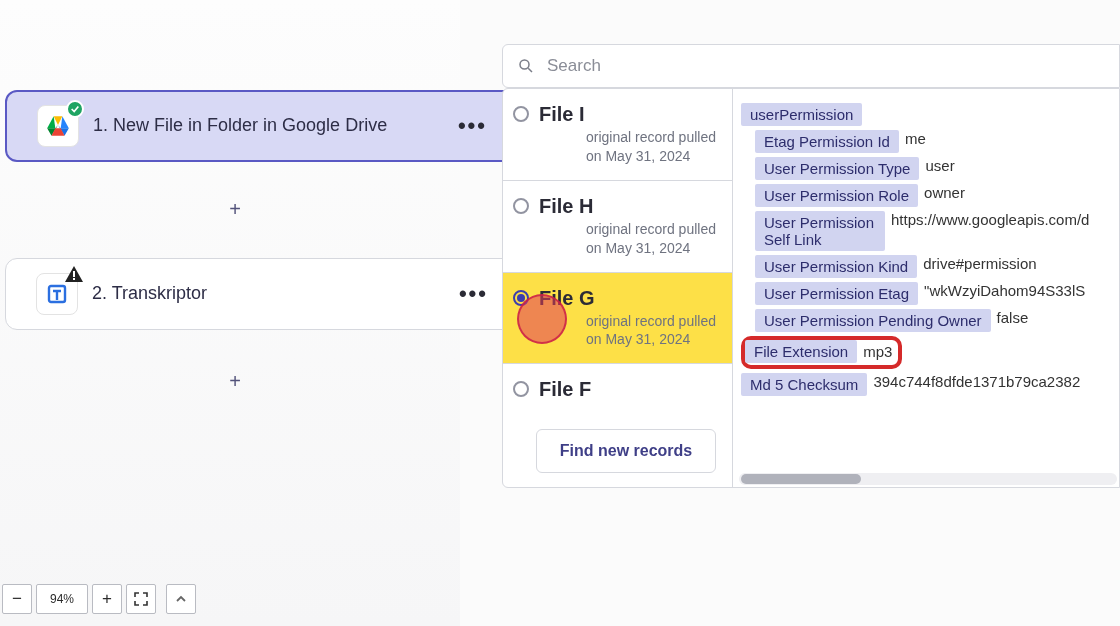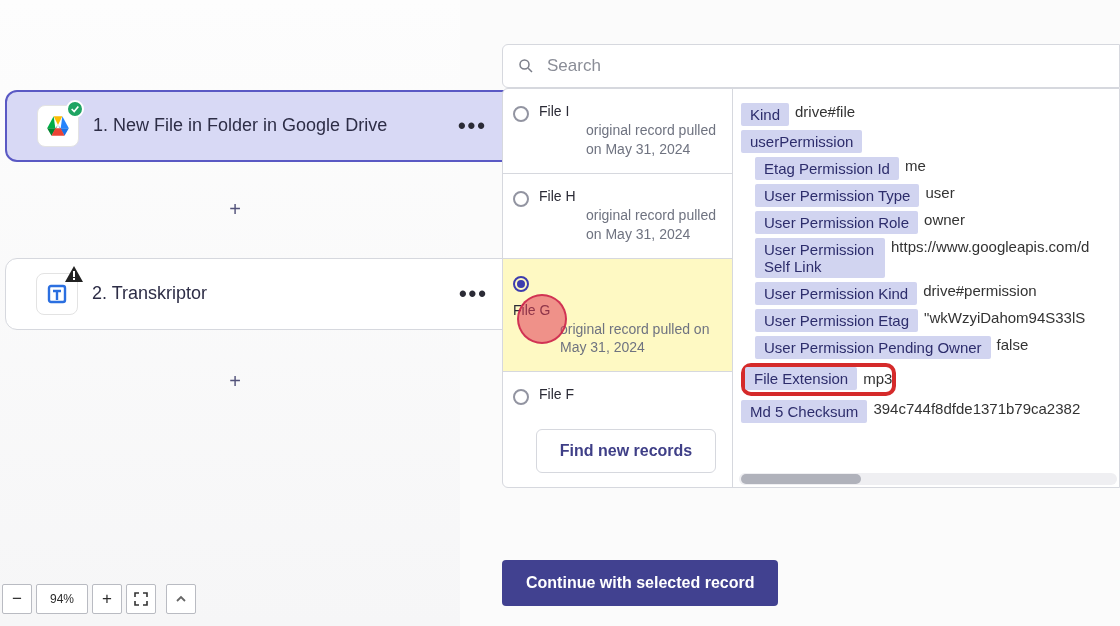--- a/index.html
+++ b/index.html
@@ -42,25 +42,25 @@
     border-radius:6px 0 0 6px; background:#fff; display:flex; align-items:center; padding:0 14px;
   }
   .search svg { width:18px; height:18px; stroke:#7a7d88; flex-shrink:0; }
   .search input { border:none; outline:none; flex:1; font-size:17px; margin-left:12px; background:transparent; }
   .search input::placeholder { color:#8a8d97; }
 
   .content { position:absolute; left:22px; top:88px; right:0; height:400px; border:1px solid var(--border); border-radius:6px 0 0 6px; background:#fff; display:flex; }
   .records { width:230px; border-right:1px solid var(--border); overflow-y:auto; scrollbar-color:#9ea0aa #efeff2; position:relative; }
   .records::-webkit-scrollbar{width:12px;} .records::-webkit-scrollbar-thumb{background:#9ea0aa;border-radius:6px;} .records::-webkit-scrollbar-track{background:#efeff2;}
   .rec { display:flex; align-items:flex-start; gap:10px; padding:14px 12px 14px 10px; border-bottom:1px solid var(--border); cursor:pointer; }
-  .rec.sel { background:#fef9c3;flex-direction:column; }
+  .rec.sel { background:#fde047; }
   .radio-outer { width:16px; height:16px; border:2px solid #9294a1; border-radius:50%; margin-top:3px; flex-shrink:0; display:flex; align-items:center; justify-content:center; }
   .rec.sel .radio-outer { border-color:#3d3dae; }
   .rec.sel .radio-outer::after { content:''; width:8px; height:8px; border-radius:50%; background:#3d3dae; }
-  .rec .name { font-size:14px; color:#2b2b36; font-weight:400; }
+  .rec .name { font-size:20px; color:#2b2b36; font-weight:700; }
   .rec .sub  { font-size:14px; color:var(--grey); margin-top:2px; line-height:1.35;margin-left:47px; }
 
   .find-wrap { position:absolute; left:10px; right:16px; bottom:14px;padding-left:23px; }
   .find-btn { width:100%; height:44px; border:1px solid var(--border); border-radius:6px; background:#fff; color:#3f3f87; font-weight:600; font-size:16px; cursor:pointer; }
 
   .details { flex:1; overflow:auto; padding:10px 10px 10px 8px; font-size:15px; }
   .row { display:flex; flex-wrap:wrap; align-items:flex-start; gap:6px; margin:4px 0; }
   .row.indent { padding-left:14px; }
   .pill { background:var(--pill); color:#2d2d6c; padding:3px 9px; border-radius:2px; font-weight:500; white-space:nowrap; }
   .val { color:#333; word-break:break-all; }
@@ -174,24 +174,20 @@
             <div class="name">File F</div>
           </div>
       </div>
       <div class="find-wrap">
         <button class="find-btn">Find new records</button>
       </div>
     </div>
 
     <div class="details">
       <div class="row">
-          <span class="pill">Kind</span>
-          <span class="val">drive#file</span>
-        </div>
-      <div class="row">
           <span class="pill">userPermission</span>
         </div>
       <div class="row indent">
           <span class="pill">Etag Permission Id</span>
           <span class="val">me</span>
         </div>
       <div class="row indent">
           <span class="pill">User Permission Type</span>
           <span class="val">user</span>
         </div>
@@ -211,27 +207,26 @@
           <span class="pill">User Permission Etag</span>
           <span class="val">"wkWzyiDahom94S33lS</span>
         </div>
       <div class="row indent">
           <span class="pill">User Permission Pending Owner</span>
           <span class="val">false</span>
         </div>
       <div class="row">
           <span class="circled">
             <span class="pill">File Extension</span>
-            <span class="val" style="padding-right:0;">mp3</span>
+            <span class="val" style="padding-right:6px;">mp3</span>
           </span>
         </div>
       <div class="row">
           <span class="pill">Md 5 Checksum</span>
           <span class="val">394c744f8dfde1371b79ca2382</span>
         </div>
     </div>
     <div class="details-scroll-x"></div>
   </div>
 
-  <button class="continue-btn">Continue with selected record</button>
 </div>
 
 <div class="marker" style="left:517px; top:294px;"></div>
 
 </body></html>

